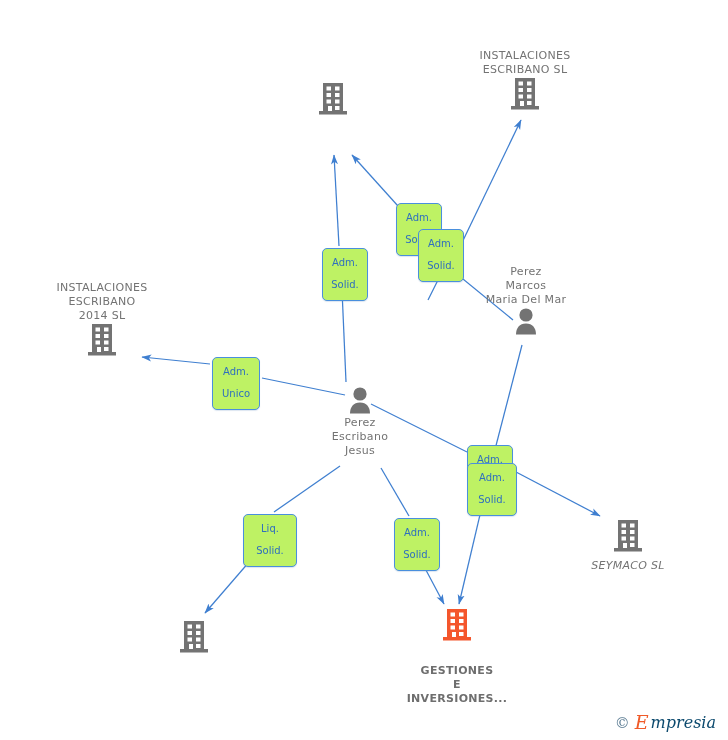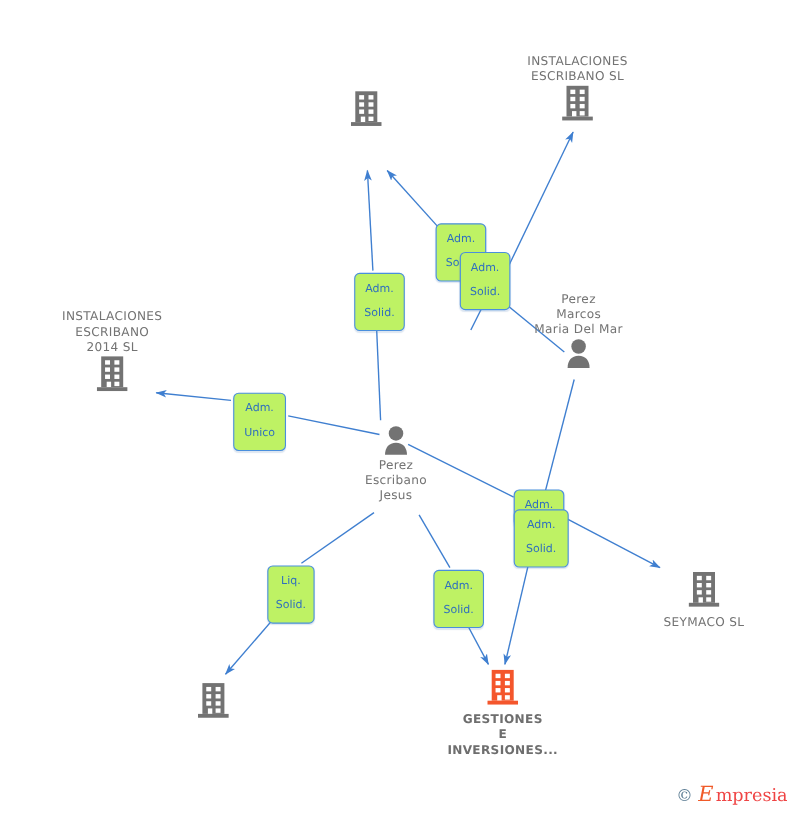--- a/index.html
+++ b/index.html
@@ -71,22 +71,23 @@
     font-family: "DejaVu Serif", serif;
   }
   .wm-e {
     color: #f05a28;
     font-size: 19px;
     font-style: italic;
     font-family: "DejaVu Serif", serif;
     line-height: 19px;
   }
   .wm-rest {
-    color: #ef4444;
+    color: #0c4a6e;
     font-size: 16px;
+    font-style: italic;
     font-family: "DejaVu Serif", serif;
     margin-left: -3px;
     line-height: 19px;
   }
 </style>
 </head>
 <body>
 
 <svg id="graph" viewBox="0 0 728 740" xmlns="http://www.w3.org/2000/svg">
   <defs>
@@ -186,21 +187,21 @@
 <div class="node" style="left:310px; top:386px; width:100px;">
   <svg class="node-icon" width="28" height="30" viewBox="0 0 28 30">
     <circle cx="14" cy="8" r="6.6" fill="#737373"></circle>
     <path d="M14,16.5 C20.5,16.5 24,21 24,27.5 L4,27.5 C4,21 7.5,16.5 14,16.5 Z" fill="#737373"></path>
   </svg>
   <div class="node-label">Perez
 Escribano
 Jesus</div>
 </div>
 
-<div class="node" style="left:590px; top:519px; width:100px;">
+<div class="node" style="left:578px; top:519px; width:100px;font-style:italic;">
   <svg class="node-icon" width="28" height="34" viewBox="0 0 28 34">
     <rect x="4" y="1" width="20" height="28" fill="#737373"></rect>
     <rect x="7.5" y="4.5" width="4.5" height="4" fill="#ffffff"></rect>
     <rect x="16" y="4.5" width="4.5" height="4" fill="#ffffff"></rect>
     <rect x="7.5" y="11" width="4.5" height="4" fill="#ffffff"></rect>
     <rect x="16" y="11" width="4.5" height="4" fill="#ffffff"></rect>
     <rect x="7.5" y="17.5" width="4.5" height="4" fill="#ffffff"></rect>
     <rect x="16" y="17.5" width="4.5" height="4" fill="#ffffff"></rect>
     <rect x="9" y="24" width="4" height="5" fill="#ffffff"></rect>
     <rect x="16" y="24" width="4.5" height="4" fill="#ffffff"></rect>
@@ -230,21 +231,21 @@
     <rect x="7.5" y="4.5" width="4.5" height="4" fill="#ffffff"></rect>
     <rect x="16" y="4.5" width="4.5" height="4" fill="#ffffff"></rect>
     <rect x="7.5" y="11" width="4.5" height="4" fill="#ffffff"></rect>
     <rect x="16" y="11" width="4.5" height="4" fill="#ffffff"></rect>
     <rect x="7.5" y="17.5" width="4.5" height="4" fill="#ffffff"></rect>
     <rect x="16" y="17.5" width="4.5" height="4" fill="#ffffff"></rect>
     <rect x="9" y="24" width="4" height="5" fill="#ffffff"></rect>
     <rect x="16" y="24" width="4.5" height="4" fill="#ffffff"></rect>
     <rect x="0" y="29" width="28" height="3.5" fill="#f4562c"></rect>
   </svg>
-  <div class="node-label bold" style="margin-top:5px;">GESTIONES
+  <div class="node-label bold" style="margin-top:22px;">GESTIONES
 E
 INVERSIONES...</div>
 </div>
 
 <div class="edge-label" style="left:396px; top:203px; width:46px;">Adm.
 Solid.</div>
 
 <div class="edge-label" style="left:418px; top:229px; width:46px;">Adm.
 Solid.</div>
 
@@ -252,21 +253,21 @@
 Solid.</div>
 
 <div class="edge-label" style="left:212px; top:357px; width:48px;">Adm.
 Unico</div>
 
 <div class="edge-label" style="left:467px; top:445px; width:46px; height:34px;">Adm.</div>
 
 <div class="edge-label" style="left:467px; top:463px; width:50px;">Adm.
 Solid.</div>
 
-<div class="edge-label" style="left:243px; top:514px; width:43px;">Liq.
+<div class="edge-label" style="left:243px; top:514px; width:54px;">Liq.
 Solid.</div>
 
 <div class="edge-label" style="left:394px; top:518px; width:46px;">Adm.
 Solid.</div>
 
 <div class="watermark">
   <span class="wm-c">©</span>
   <span class="wm-e">E</span>
   <span class="wm-rest">mpresia</span>
 </div>

